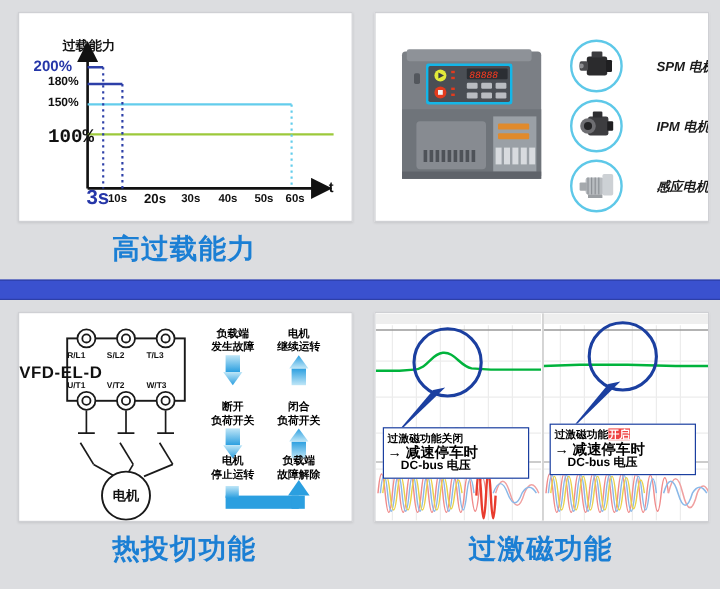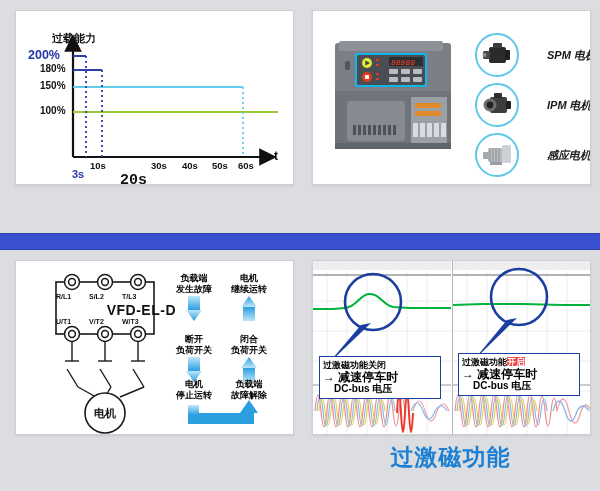--- a/index.html
+++ b/index.html
@@ -108,33 +108,34 @@
         <line x1="70" y1="45" x2="70" y2="146" stroke="#2d3fa8" stroke-width="1.8" stroke-dasharray="2,3"></line>
         <line x1="86" y1="59" x2="86" y2="146" stroke="#2d3fa8" stroke-width="1.8" stroke-dasharray="2,3"></line>
         <line x1="227" y1="76" x2="227" y2="146" stroke="#63cdec" stroke-width="1.8" stroke-dasharray="2,3"></line>
       </svg>
 
       <div style="position:absolute;left:36px;top:20px;font-size:11px;font-weight:bold;color:#111;">过载能力</div>
 
       <div style="position:absolute;left:12px;top:37px;font-size:12.5px;font-weight:bold;color:#2536a8;">200%</div>
       <div style="position:absolute;left:24px;top:52px;font-size:10px;font-weight:bold;color:#111;">180%</div>
       <div style="position:absolute;left:24px;top:69px;font-size:10px;font-weight:bold;color:#111;">150%</div>
-      <div style="position:absolute;left:24px;top:94px;font-size:10px;font-weight:bold;color:#111;">100%</div>
-
-      <div style="position:absolute;left:56px;top:157px;font-size:11px;font-weight:bold;color:#2536a8;">3s</div>
+      <div style="position:absolute;left:24px;top:94px;font-size:16px;font-weight:bold;color:#111;font-family:Liberation Mono, monospace;">100%</div>
+
+      <div style="position:absolute;left:56px;top:144px;font-size:17px;font-weight:bold;color:#2536a8;">3s</div>
       <div style="position:absolute;left:74px;top:149px;font-size:9.5px;font-weight:bold;color:#111;">10s</div>
-      <div style="position:absolute;left:104px;top:161px;font-size:15px;font-weight:bold;color:#111;font-family:Liberation Mono, monospace;">20s</div>
+      <div style="position:absolute;left:104px;top:149px;font-size:11px;font-weight:bold;color:#111;">20s</div>
       <div style="position:absolute;left:135px;top:149px;font-size:9.5px;font-weight:bold;color:#111;">30s</div>
       <div style="position:absolute;left:166px;top:149px;font-size:9.5px;font-weight:bold;color:#111;">40s</div>
       <div style="position:absolute;left:196px;top:149px;font-size:9.5px;font-weight:bold;color:#111;">50s</div>
       <div style="position:absolute;left:222px;top:149px;font-size:9.5px;font-weight:bold;color:#111;">60s</div>
 
       <div style="position:absolute;left:258px;top:138px;font-size:12px;font-weight:bold;color:#111;">t</div>
     </div>
   </div>
+  <div class="caption" id="cap-tl">高过载能力</div>
 
   <div class="card" id="card-tr">
 
     <div class="drive">
       <svg width="125" height="115" viewBox="0 0 125 115" xmlns="http://www.w3.org/2000/svg">
 
         <rect x="4" y="4" width="116" height="106" rx="3" fill="#7b7f85"></rect>
         <rect x="8" y="2" width="104" height="10" rx="2" fill="#8e9298"></rect>
         <rect x="4" y="52" width="116" height="58" fill="#6f747a"></rect>
 
@@ -280,21 +281,21 @@
     </svg>
 
     <div style="position:absolute;left:40px;top:32px;font-size:7px;font-weight:bold;color:#111;">R/L1</div>
     <div style="position:absolute;left:73px;top:32px;font-size:7px;font-weight:bold;color:#111;">S/L2</div>
     <div style="position:absolute;left:106px;top:32px;font-size:7px;font-weight:bold;color:#111;">T/L3</div>
 
     <div style="position:absolute;left:40px;top:57px;font-size:7px;font-weight:bold;color:#111;">U/T1</div>
     <div style="position:absolute;left:73px;top:57px;font-size:7px;font-weight:bold;color:#111;">V/T2</div>
     <div style="position:absolute;left:106px;top:57px;font-size:7px;font-weight:bold;color:#111;">W/T3</div>
 
-    <div style="position:absolute;left:0;top:41px;width:160px;text-align:right;font-size:14px;font-weight:bold;color:#111;letter-spacing:.5px;">VFD-EL-D</div>
+    <div style="position:absolute;left:0;top:41px;width:160px;text-align:left;font-size:14px;font-weight:bold;color:#111;letter-spacing:.5px;">VFD-EL-D</div>
 
     <div style="position:absolute;left:0;top:145px;width:178px;text-align:center;font-size:11px;font-weight:bold;color:#111;">电机</div>
 
     <svg width="120" height="173" viewBox="0 0 120 173" style="position:absolute;left:150px;top:0;">
       <defs>
         <linearGradient id="gdown" x1="0" y1="0" x2="0" y2="1">
           <stop offset="0%" stop-color="#bfe6f7"></stop>
             <stop offset="100%" stop-color="#2b9fe0"></stop>
         </linearGradient>
         <linearGradient id="gup" x1="0" y1="1" x2="0" y2="0">
@@ -350,20 +351,21 @@
     </div>
     <div class="flow-text" style="position:absolute;left:205px;top:73px;width:56px;">
       <div>闭合</div>
       <div>负荷开关</div>
     </div>
     <div class="flow-text" style="position:absolute;left:205px;top:118px;width:56px;">
       <div>负载端</div>
       <div>故障解除</div>
     </div>
   </div>
+  <div class="caption" id="cap-bl">热投切功能</div>
 
   <div class="card" id="card-br">
 
     <div class="scope" id="scope-a">
       <svg width="138" height="173" viewBox="0 0 138 173">
         <rect x="0" y="0" width="138" height="173" fill="#ffffff"></rect>
         <rect x="0" y="0" width="138" height="9" fill="#eeeeee"></rect>
         <g stroke="#ececec" stroke-width="1">
           <line x1="14" y1="10" x2="14" y2="173"></line>
             <line x1="34" y1="10" x2="34" y2="173"></line>

